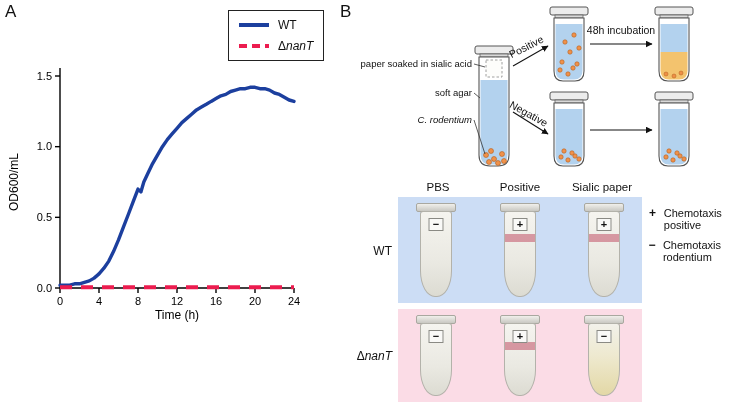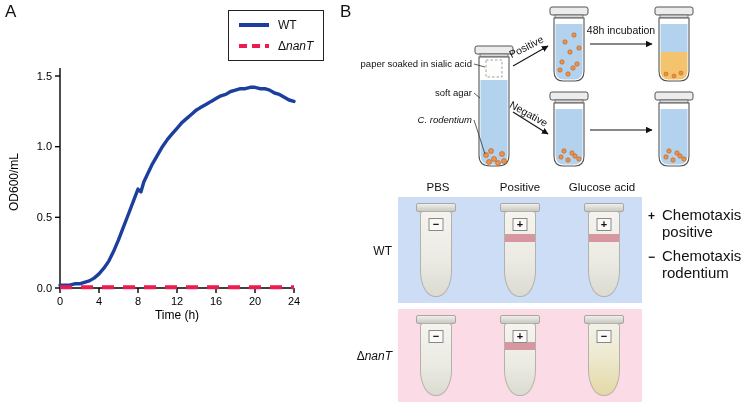--- a/index.html
+++ b/index.html
@@ -30,21 +30,21 @@
   .assay-row{position:absolute;left:398px;width:244px}
   #row-wt{top:197px;height:106px}
   #row-nant{top:309px;height:93px}
   .tube-strip{display:flex;justify-content:space-between;padding:6px 16px;height:100%}
   .row-label{position:absolute;font-size:12px;text-align:right}
   #label-wt{left:352px;top:244px;width:40px}
   #label-nant{left:344px;top:349px;width:48px}
   .chemo-legend{position:absolute;left:648px;top:206px;display:flex;flex-direction:column;gap:7px}
   .chemo-item{display:flex;gap:7px;align-items:baseline}
   .chemo-sym{font-weight:bold;width:10px;font-size:12px;text-align:center}
-  .chemo-text{font-size:15px}
+  .chemo-text{font-size:11px}
 
   .photo-tube{position:relative;width:44px;display:flex;flex-direction:column;align-items:center}
   .ptube-cap{width:40px;height:9px;background:linear-gradient(#f0efeb,#c9c8c2);border:1px solid #a9a8a0;border-radius:2px}
   .ptube-body{position:relative;width:32px;flex:1;margin-top:-1px;
     background:linear-gradient(180deg,#f5f4ef 0%,#eae9e2 60%,#dcdbd2 100%);
     border:1px solid #b3b2aa;border-radius:3px 3px 15px 15px / 3px 3px 26px 26px;overflow:hidden}
   .photo-tube.yellow .ptube-body{background:linear-gradient(180deg,#f2f1ea 0%,#eee9cf 45%,#e3d8a6 100%)}
   .pink-band{position:absolute;left:0;top:26%;width:100%;height:8px;background:rgba(197,94,114,.6)}
   .sign-box{position:absolute;left:50%;transform:translateX(-50%);top:6px;width:15px;height:13px;
     background:#f9f9f7;border:1px solid #8a8a84;font-size:11px;font-weight:bold;line-height:11px;text-align:center;color:#111}
@@ -197,21 +197,21 @@
           <circle cx="325" cy="147" r="2.2"></circle>
         <circle cx="333" cy="149" r="2.2"></circle>
           <circle cx="340" cy="155" r="2.2"></circle>
       </g>
     </g>
   </svg>
 
   <div class="col-headers">
     <div class="col-header">PBS</div>
     <div class="col-header">Positive</div>
-    <div class="col-header">Glucose acid</div>
+    <div class="col-header">Sialic paper</div>
   </div>
 
   <div class="row-label" id="label-wt">WT</div>
   <div class="assay-row" id="row-wt" style="background: rgb(204, 221, 245);">
     <div class="tube-strip">
         <div class="photo-tube">
           <div class="ptube-cap"></div>
           <div class="ptube-body">
             <div class="sign-box">−</div>
           </div>

